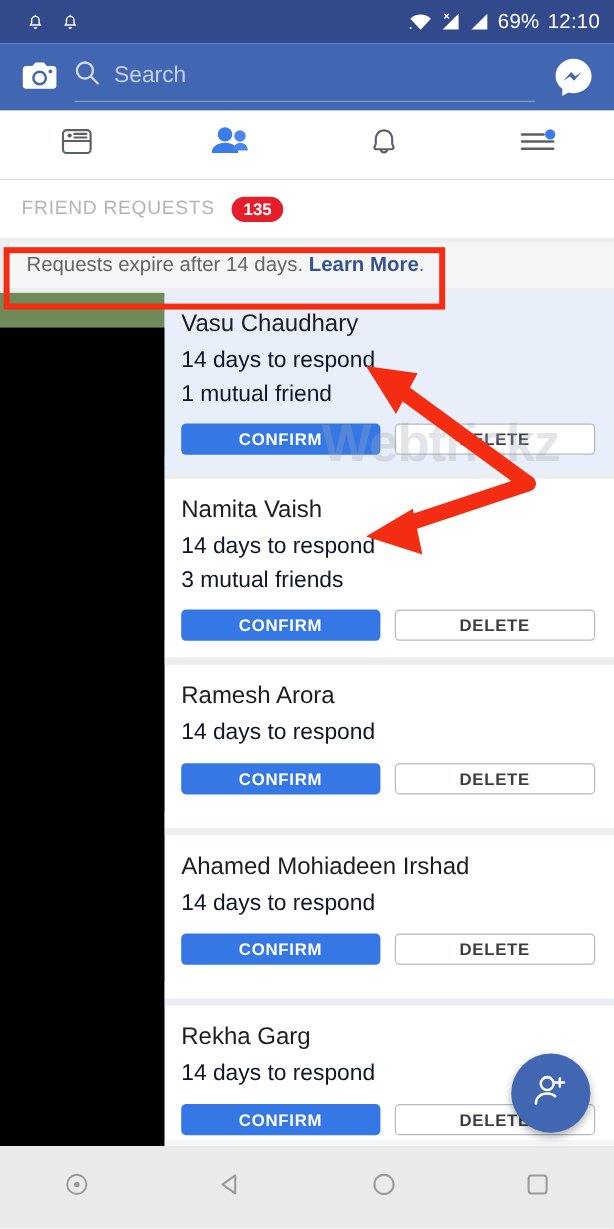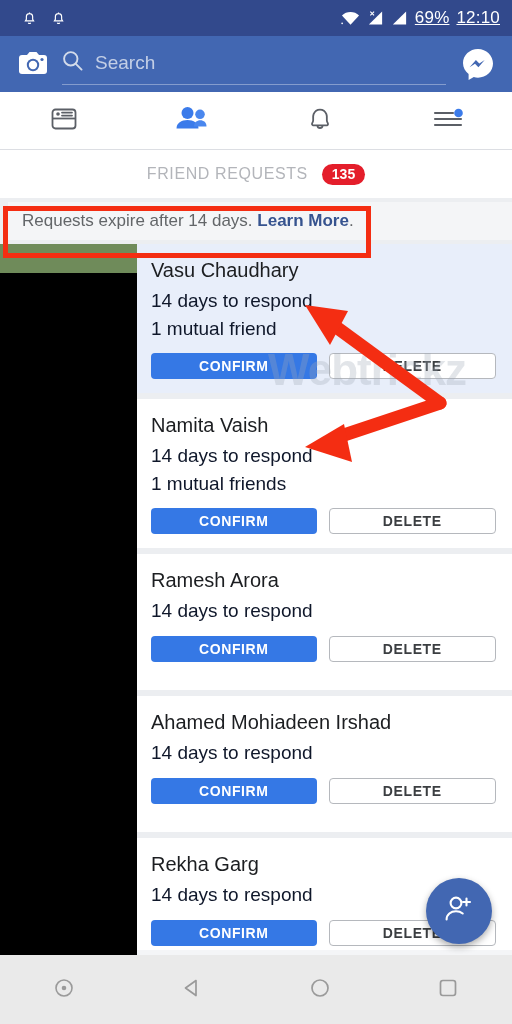--- a/index.html
+++ b/index.html
@@ -10,21 +10,21 @@
     background:#ffffff; overflow:hidden;
   }
   #screen { position:relative; width:512px; height:1024px; overflow:hidden; background:#fff; }
 
   
   .statusbar {
     height:36px; background:#32498c; display:flex; align-items:center;
     padding:0 12px; color:#fff;
   }
   .sb-left { display:flex; align-items:center; gap:14px; padding-left:10px; }
-  .sb-right { margin-left:auto; display:flex; align-items:center; gap:7px;text-decoration:underline; }
+  .sb-right { margin-left:auto; display:flex; align-items:center; gap:7px; }
   .sb-text { font-size:17px; font-weight:400; letter-spacing:.2px; color:#fff; }
   .sb-icon { display:block; }
 
   
   .appbar {
     height:56px; background:#4267b2; display:flex; align-items:center;
     padding:10px 14px; position:relative;
   }
   .camera-btn { width:38px; height:38px; display:flex; align-items:center; justify-content:center; }
   .searchwrap {
@@ -43,21 +43,20 @@
   .tabbar {
     height:58px; background:#fff; display:flex; align-items:center;
     border-bottom:1px solid #dcdee3;
   }
   .tab { flex:1; height:100%; display:flex; align-items:center; justify-content:center; position:relative; }
 
   
   .section-head {
     height:48px; display:flex; align-items:center; padding:0 18px;
     background:#fff;
-    justify-content:center;
   }
   .section-title {
     font-size:16px; color:#b3b5ba; letter-spacing:.6px; font-weight:400;
   }
   .count-badge {
     margin-left:14px; background:#e41e2b; color:#fff; font-size:14px;
     font-weight:700; border-radius:11px; padding:3px 10px 4px; line-height:1;
     min-width:36px; text-align:center;
   }
 
@@ -266,21 +265,21 @@
             <div class="btn btn-confirm">CONFIRM</div>
             <div class="btn btn-delete">DELETE</div>
           </div>
         </div>
       </div>
       <div class="req-row">
         <div class="avatar" style="background: rgb(138, 127, 114);"></div>
         <div class="req-body">
           <div class="req-name">Namita Vaish</div>
           <div class="req-sub">14 days to respond</div>
-          <div class="req-sub">1 mutual friends</div>
+          <div class="req-sub">3 mutual friends</div>
           <div class="btn-row">
             <div class="btn btn-confirm">CONFIRM</div>
             <div class="btn btn-delete">DELETE</div>
           </div>
         </div>
       </div>
       <div class="req-row">
         <div class="avatar" style="background: rgb(83, 96, 110);"></div>
         <div class="req-body">
           <div class="req-name">Ramesh Arora</div>

